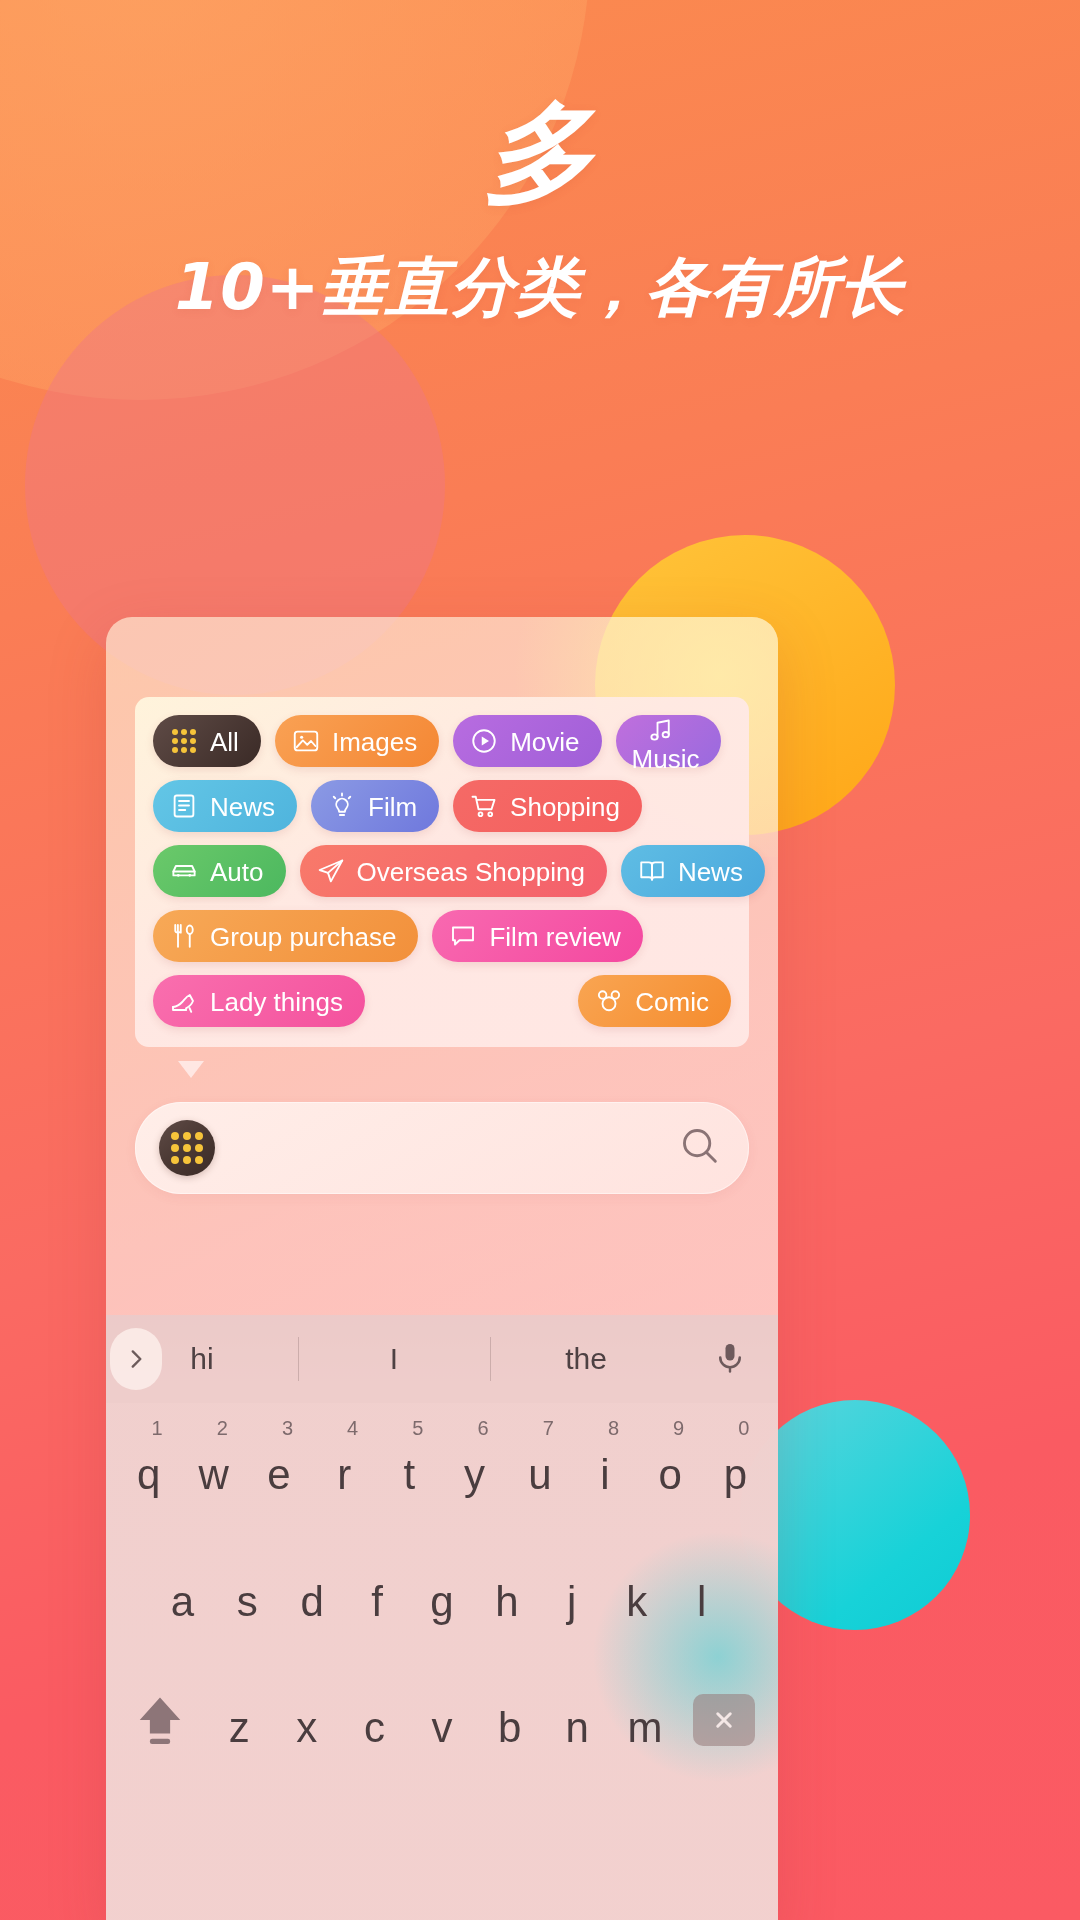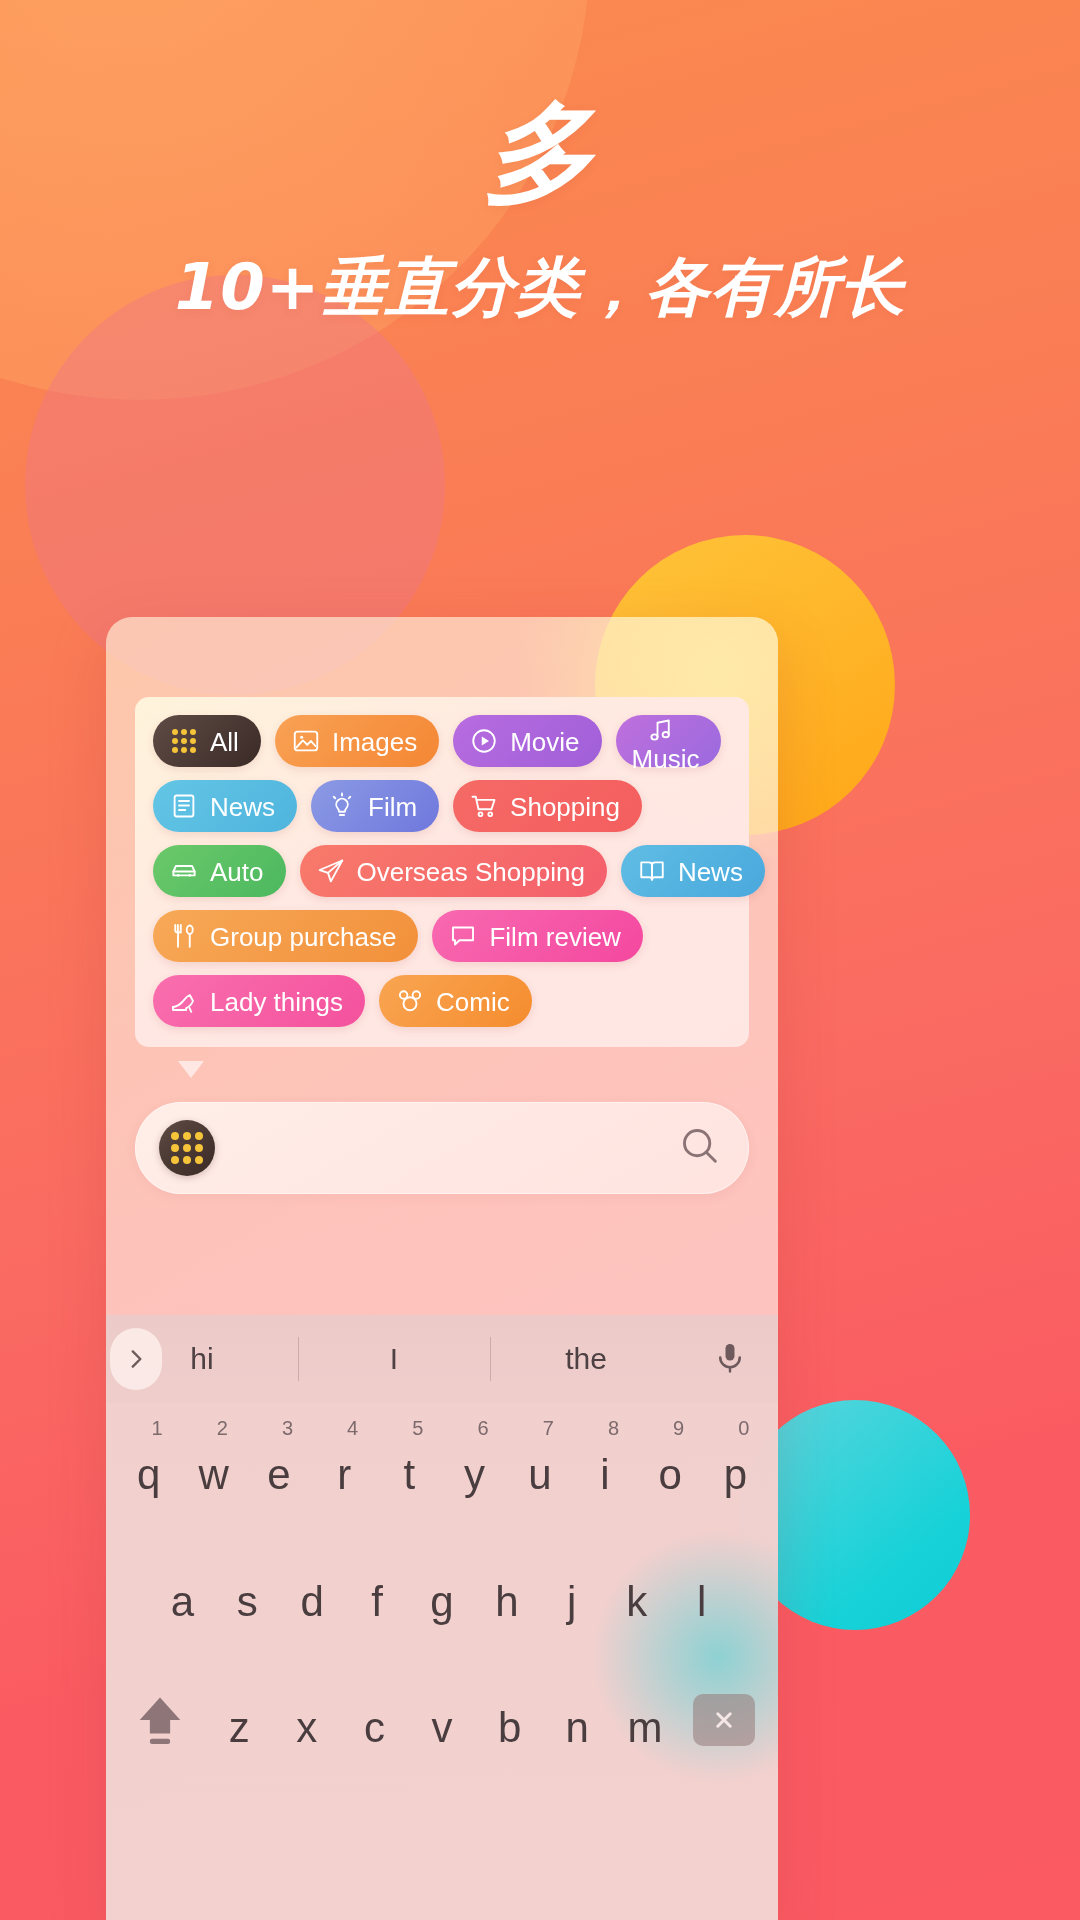--- a/index.html
+++ b/index.html
@@ -79,21 +79,21 @@
   
   #category-panel {
     position: absolute;
     left: 29px; top: 80px;
     width: 614px;
     background: linear-gradient(150deg, rgba(255,247,223,.92) 0%, rgba(255,233,228,.97) 45%, rgba(255,231,228,.99) 100%);
     border-radius: 14px;
     padding: 18px 18px 20px 18px;
   }
   .chip-row { display: flex; gap: 14px; margin-bottom: 13px; }
-  .chip-row:last-child { margin-bottom: 0; }
+  .chip-row:last-child { margin-bottom: 0; justify-content: space-between; }
   .chip {
     display: inline-flex; align-items: center;
     height: 52px;
     padding: 0 22px 0 16px;
     border-radius: 26px;
     color: #fff;
     font-size: 26px;
     white-space: nowrap;
     box-shadow: 0 3px 9px rgba(160,60,60,.13);
   }

